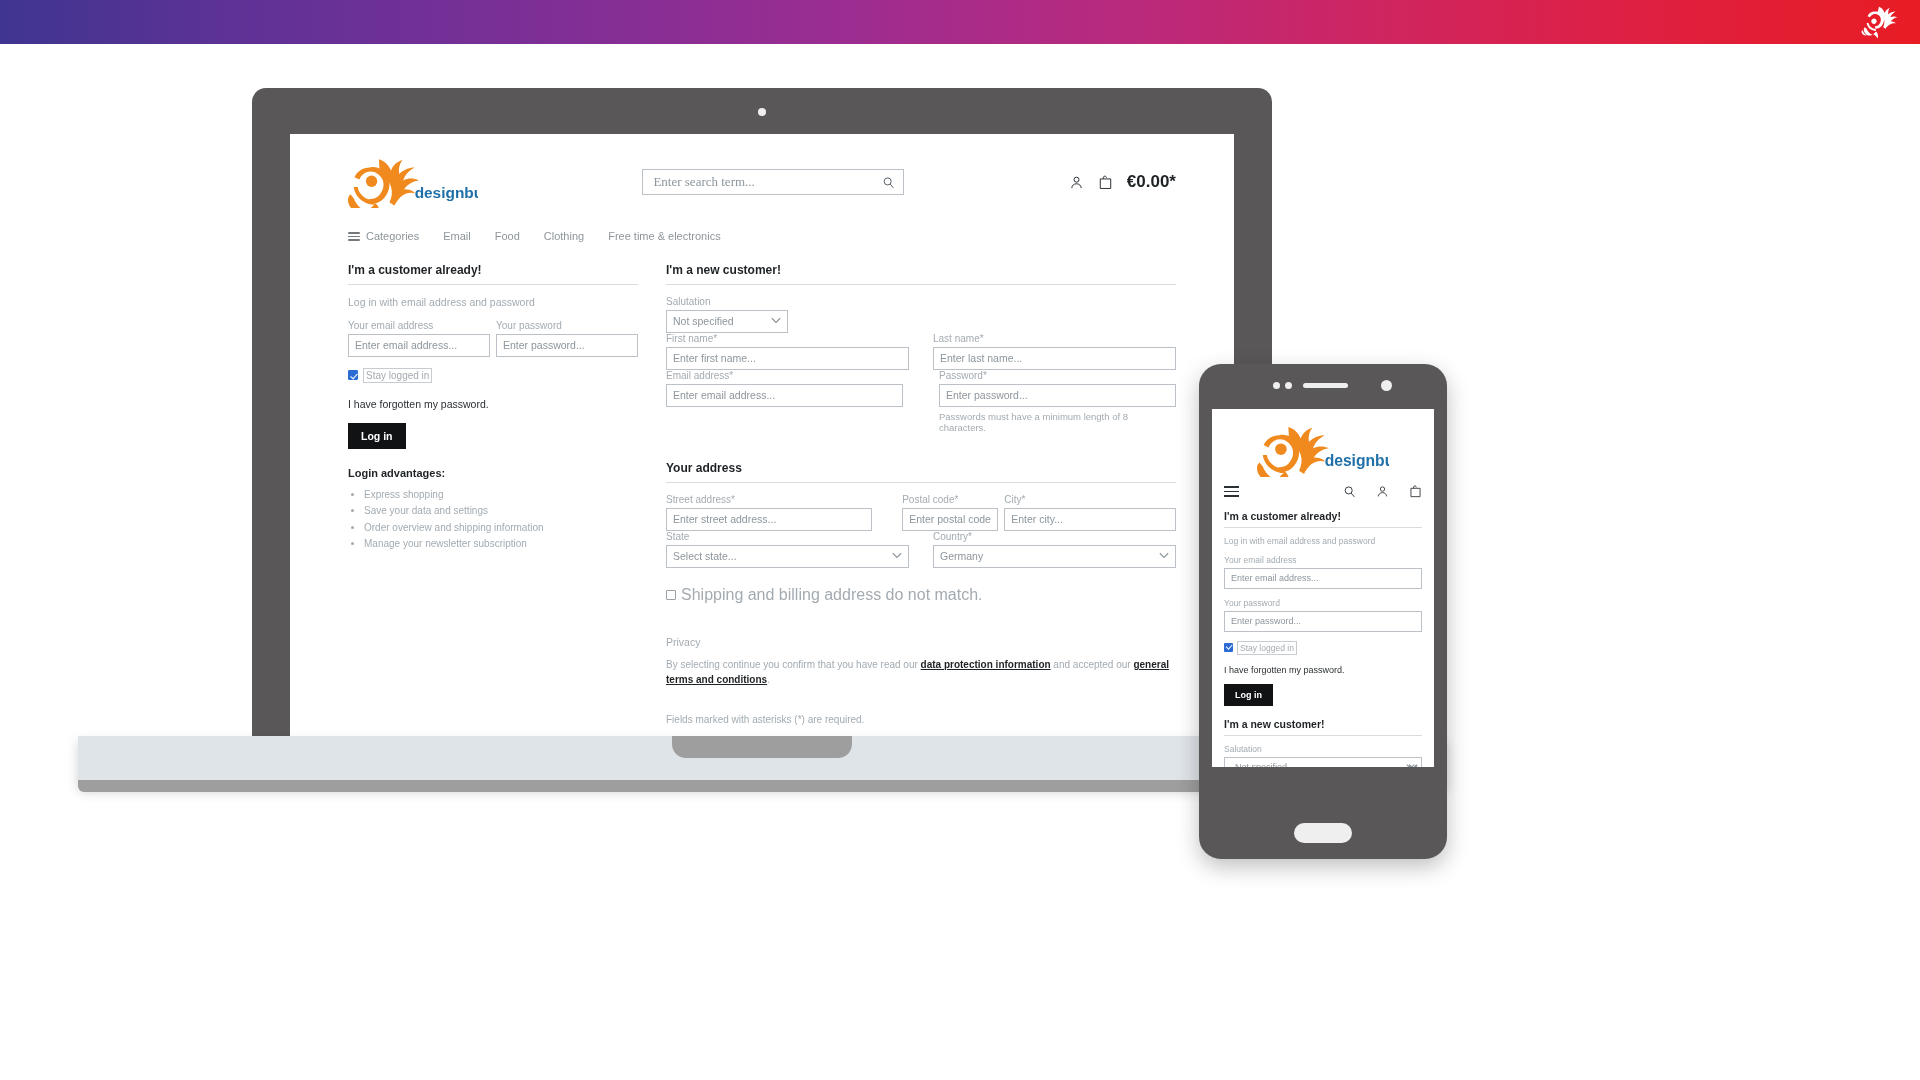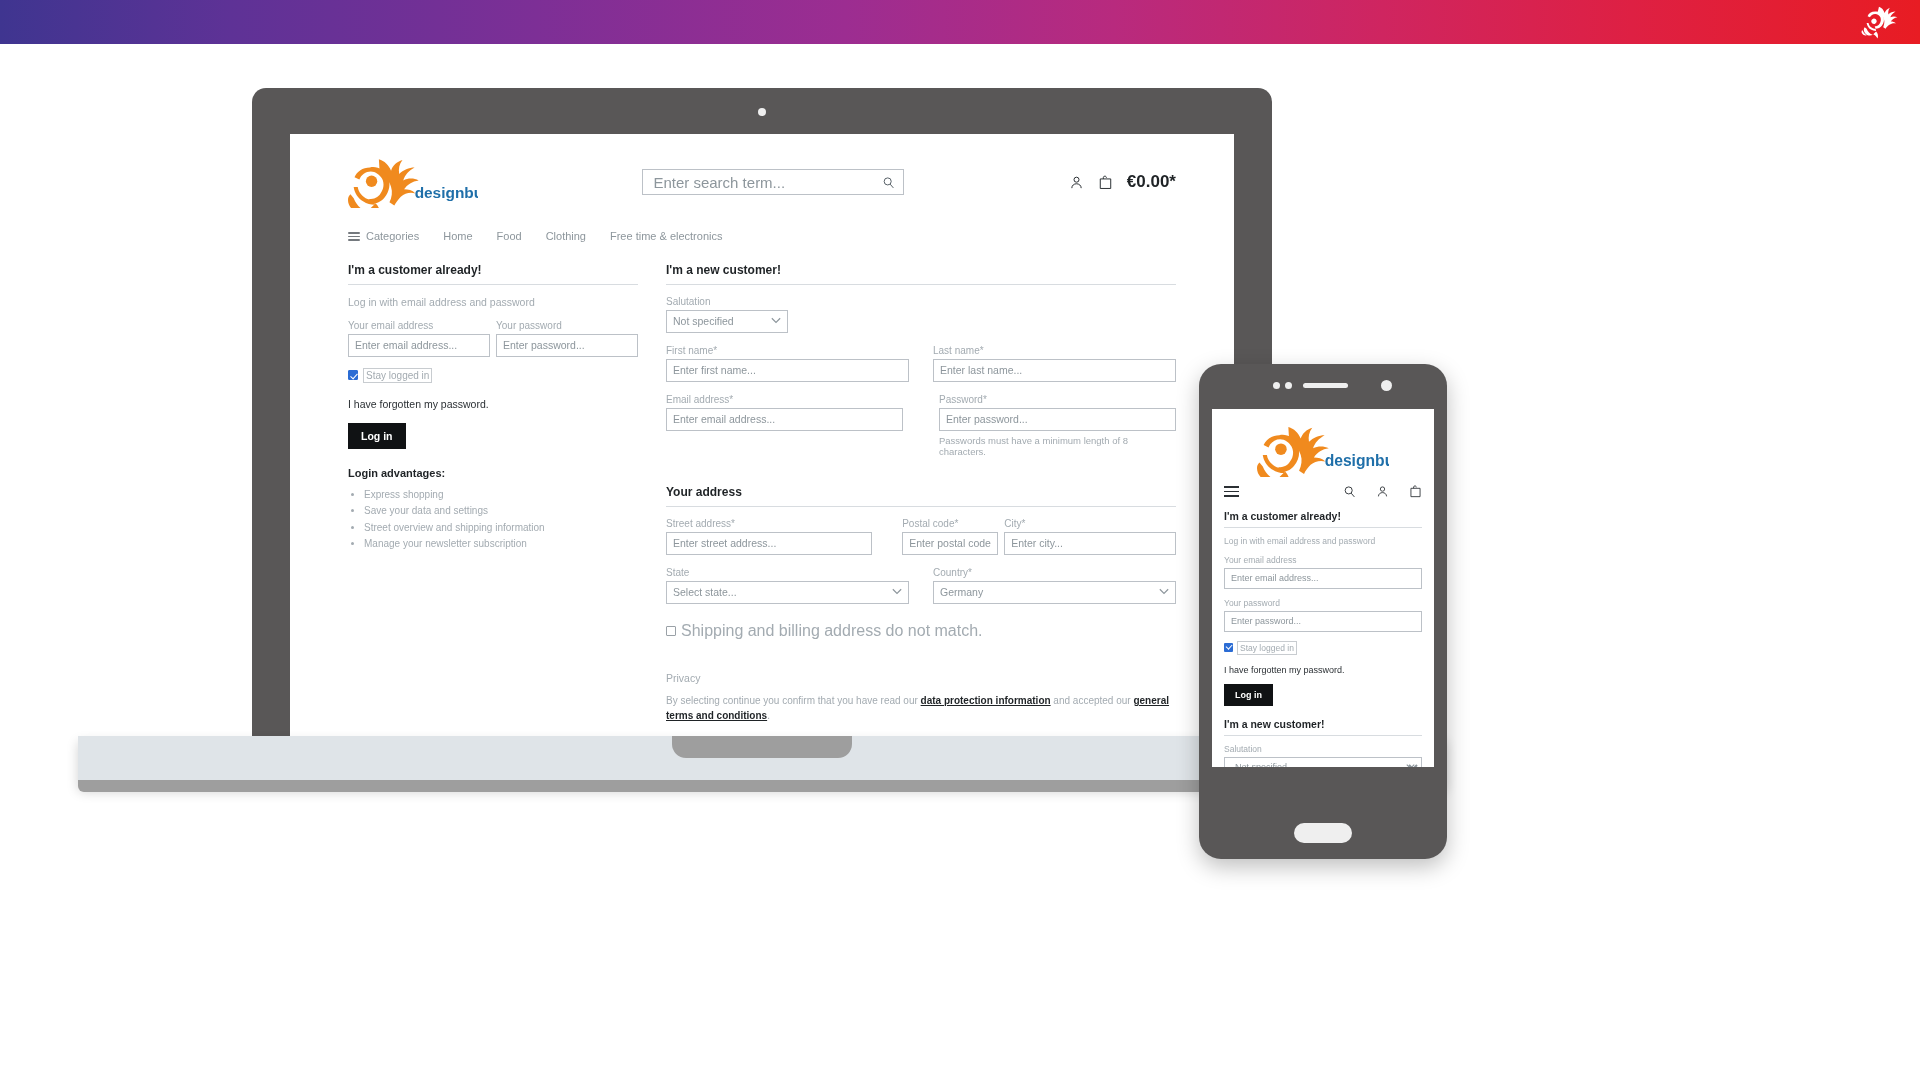--- a/index.html
+++ b/index.html
@@ -54,22 +54,22 @@
   .site-inner { padding:22px 58px 0 58px; }
 
   .hdr { display:flex; align-items:center; }
   .hdr-logo { width:130px; height:52px; flex:0 0 auto; }
   .hdr-mid { flex:1; display:flex; justify-content:center; }
   .search-wrap {
     width:262px; height:26px; border:1px solid #bcc1c7; background:#fff;
     display:flex; align-items:center; padding:0 8px;
   }
   .search-input {
-    border:0; outline:0; flex:1; font-size:15px; color:#8d969c;
-    font-family:Liberation Sans, sans-serif; background:transparent;
+    border:0; outline:0; flex:1; font-size:13px; color:#8d969c;
+    font-family:Liberation Serif, serif; background:transparent;
   }
   .search-input::placeholder { color:#8d969c; }
   .hdr-right { display:flex; align-items:center; gap:14px; flex:0 0 auto; }
   .cart-price { font-size:17px; font-weight:bold; color:#1f2326; }
 
   .nav {
     display:flex; align-items:center; gap:24px;
     margin-top:22px; padding-bottom:6px; font-size:11px; color:#8d969c;
   }
   .nav-cat { display:flex; align-items:center; gap:6px; color:#8d969c; }
@@ -119,21 +119,21 @@
   .forgot { font-size:10.5px; color:#2b3034; margin-top:15px; }
   .btn-login {
     margin-top:13px; background:#101214; color:#fff; border:0;
     font-size:10.5px; font-weight:bold; padding:7px 13px; cursor:pointer;
     font-family:"Liberation Sans", sans-serif;
   }
   .adv-title { font-size:11px; font-weight:bold; color:#1f2326; margin-top:18px; }
   .adv-list { margin:8px 0 0 0; padding-left:16px; }
   .adv-list li { font-size:10px; color:#a3abb1; line-height:1.65; }
 
-  .fgroup { margin-top:12px; }
+  .fgroup { }
   .hint { font-size:9.5px; color:#a3abb1; margin-top:4px; }
   .priv-title { font-size:10.5px; color:#a3abb1; margin-bottom:9px; }
   .priv-text { font-size:10px; color:#a3abb1; line-height:1.5; }
   .priv-text a { color:#1f2326; font-weight:bold; text-decoration:underline; }
   .req-note { font-size:10px; color:#a3abb1; margin-top:27px; }
 
   
   .phone { position:absolute; left:1199px; top:364px; width:248px; height:495px; }
   .phone-body {
     width:248px; height:495px; background:#595757; border-radius:22px;
@@ -252,21 +252,21 @@
 
           <div class="nav">
             <span class="nav-cat">
               <span class="burger">
                   <i></i>
                   <i></i>
                   <i></i>
                 </span>
               <span>Categories</span>
             </span>
-            <span>Home</span>
+            <span>Email</span>
             <span>Food</span>
             <span>Clothing</span>
             <span>Free time &amp; electronics</span>
           </div>
 
           <div class="cols">
 
             <div class="col-left">
               <h2 class="sect">I'm a customer already!</h2>
               <div class="rule"></div>
@@ -288,21 +288,21 @@
                 <span class="chk-lbl-box">Stay logged in</span>
               </div>
 
               <div class="forgot">I have forgotten my password.</div>
               <button class="btn-login">Log in</button>
 
               <div class="adv-title">Login advantages:</div>
               <ul class="adv-list">
                 <li>Express shopping</li>
                 <li>Save your data and settings</li>
-                <li>Street overview and shipping information</li>
+                <li>Order overview and shipping information</li>
                 <li>Manage your newsletter subscription</li>
               </ul>
             </div>
 
             <div class="col-right">
               <h2 class="sect">I'm a new customer!</h2>
               <div class="rule"></div>
 
               <div class="lbl">Salutation</div>
               <div class="sel-wrap" style="width:122px">

